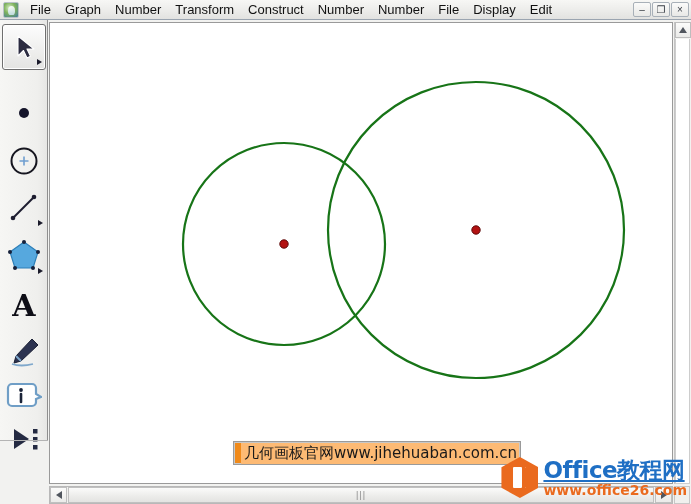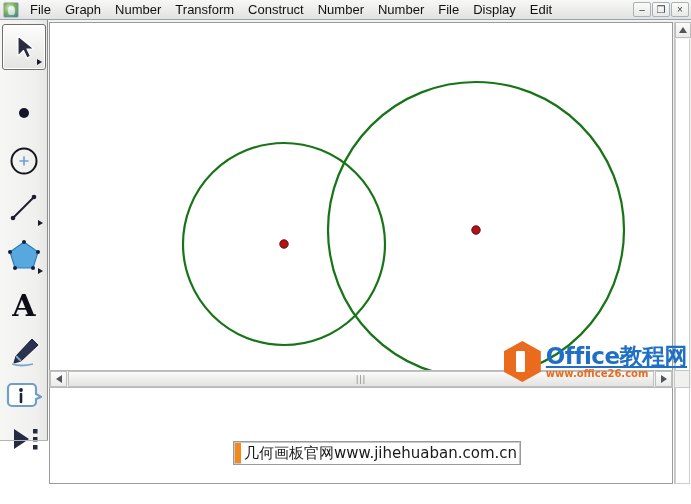--- a/index.html
+++ b/index.html
@@ -4,21 +4,21 @@
 <style>
   * { box-sizing: border-box; margin: 0; padding: 0; }
   html, body {
     width: 691px; height: 504px;
     overflow: hidden;
     background: #ffffff;
     font-family: "Liberation Sans", sans-serif;
   }
   #app {
     position: relative;
-    width: 691px; height: 388px;
+    width: 691px; height: 504px;
     background: #f2f2f0;
   }
 
   
   #menubar {
     position: absolute; left: 0; top: 0;
     width: 691px; height: 20px;
     background: linear-gradient(to bottom, #f7f7f5 0%, #ececea 55%, #e2e2e0 100%);
     border-bottom: 1px solid #9aa4b0;
     display: flex; align-items: center;
@@ -106,21 +106,21 @@
     border: 1px solid #9a9a9a;
     background: #c8c8c8;
     display: flex; align-items: center;
     padding: 0 1px;
   }
   #tb-caret {
     width: 6px; height: 20px; background: #f08a1a; flex: 0 0 auto;
   }
   #tb-text {
     font-size: 15px; color: #1a1a1a;
-    background: #ffffff;
+    background: #fdba74;
     padding: 0 2px 1px 3px;
     line-height: 20px;
     white-space: nowrap;
     font-family: "DejaVu Sans", sans-serif;
   }
 
   
   #vscroll {
     position: absolute; right: 1px; top: 22px;
     width: 16px; height: 462px;
@@ -191,21 +191,21 @@
     box-shadow: inset -4px 0 0 #ea6a1e;
   }
   #logo-text { line-height: 1; }
   #logo-title {
     font-size: 23px; font-weight: bold; color: #1f6fc4;
     font-family: "DejaVu Sans", sans-serif;
     letter-spacing: -0.5px;
     text-decoration: underline;
   }
   #logo-url {
-    font-size: 10px; font-weight: bold; color: #ea6a1e;
+    font-size: 14px; font-weight: bold; color: #ea6a1e;
     font-family: "DejaVu Sans", sans-serif;
     margin-top: 1px;
   }
 </style>
 </head>
 <body>
 
 <div id="app">
 
   <div id="menubar">

